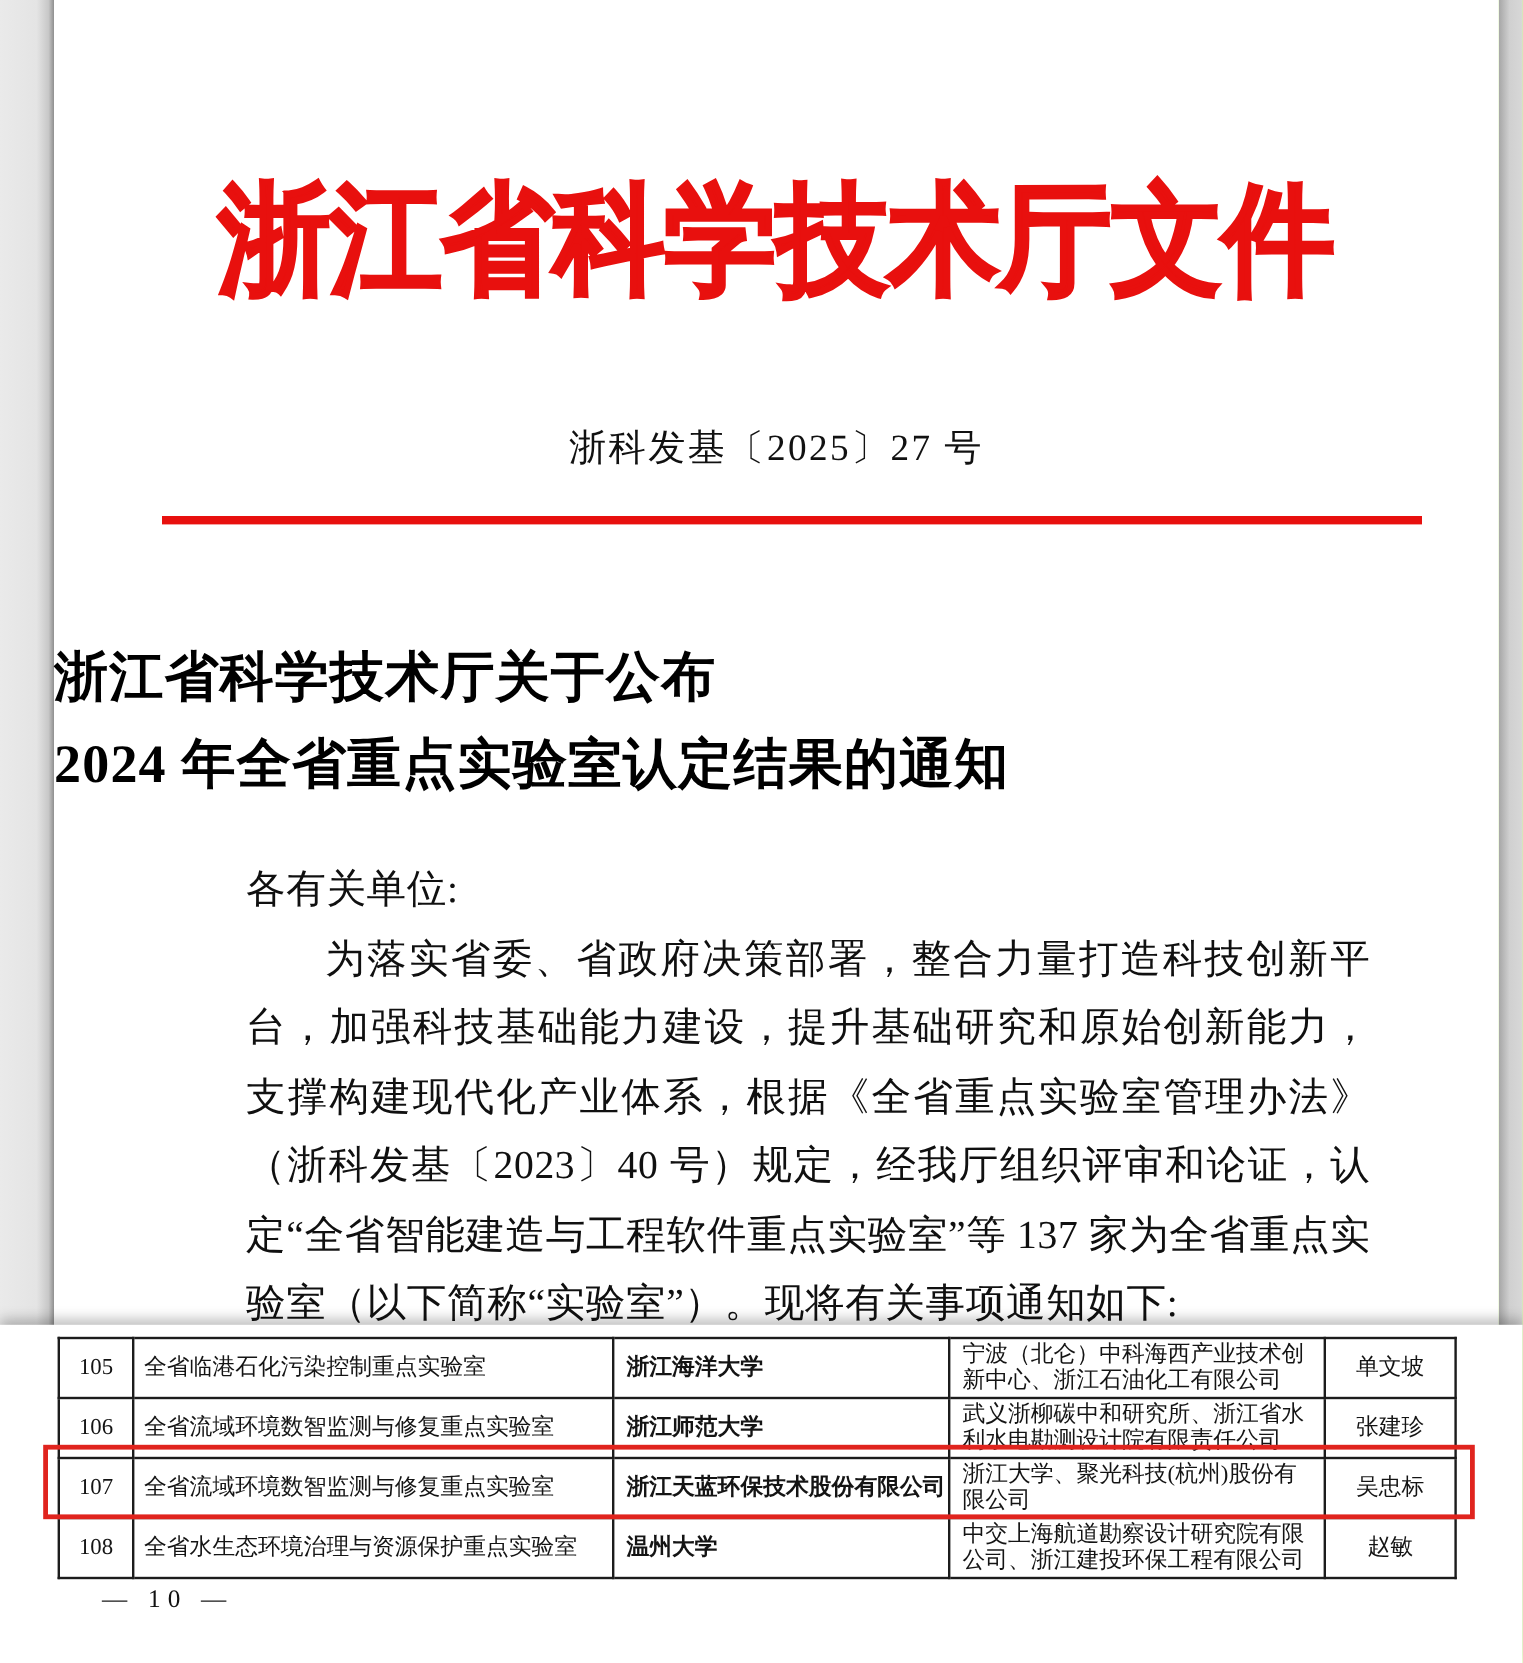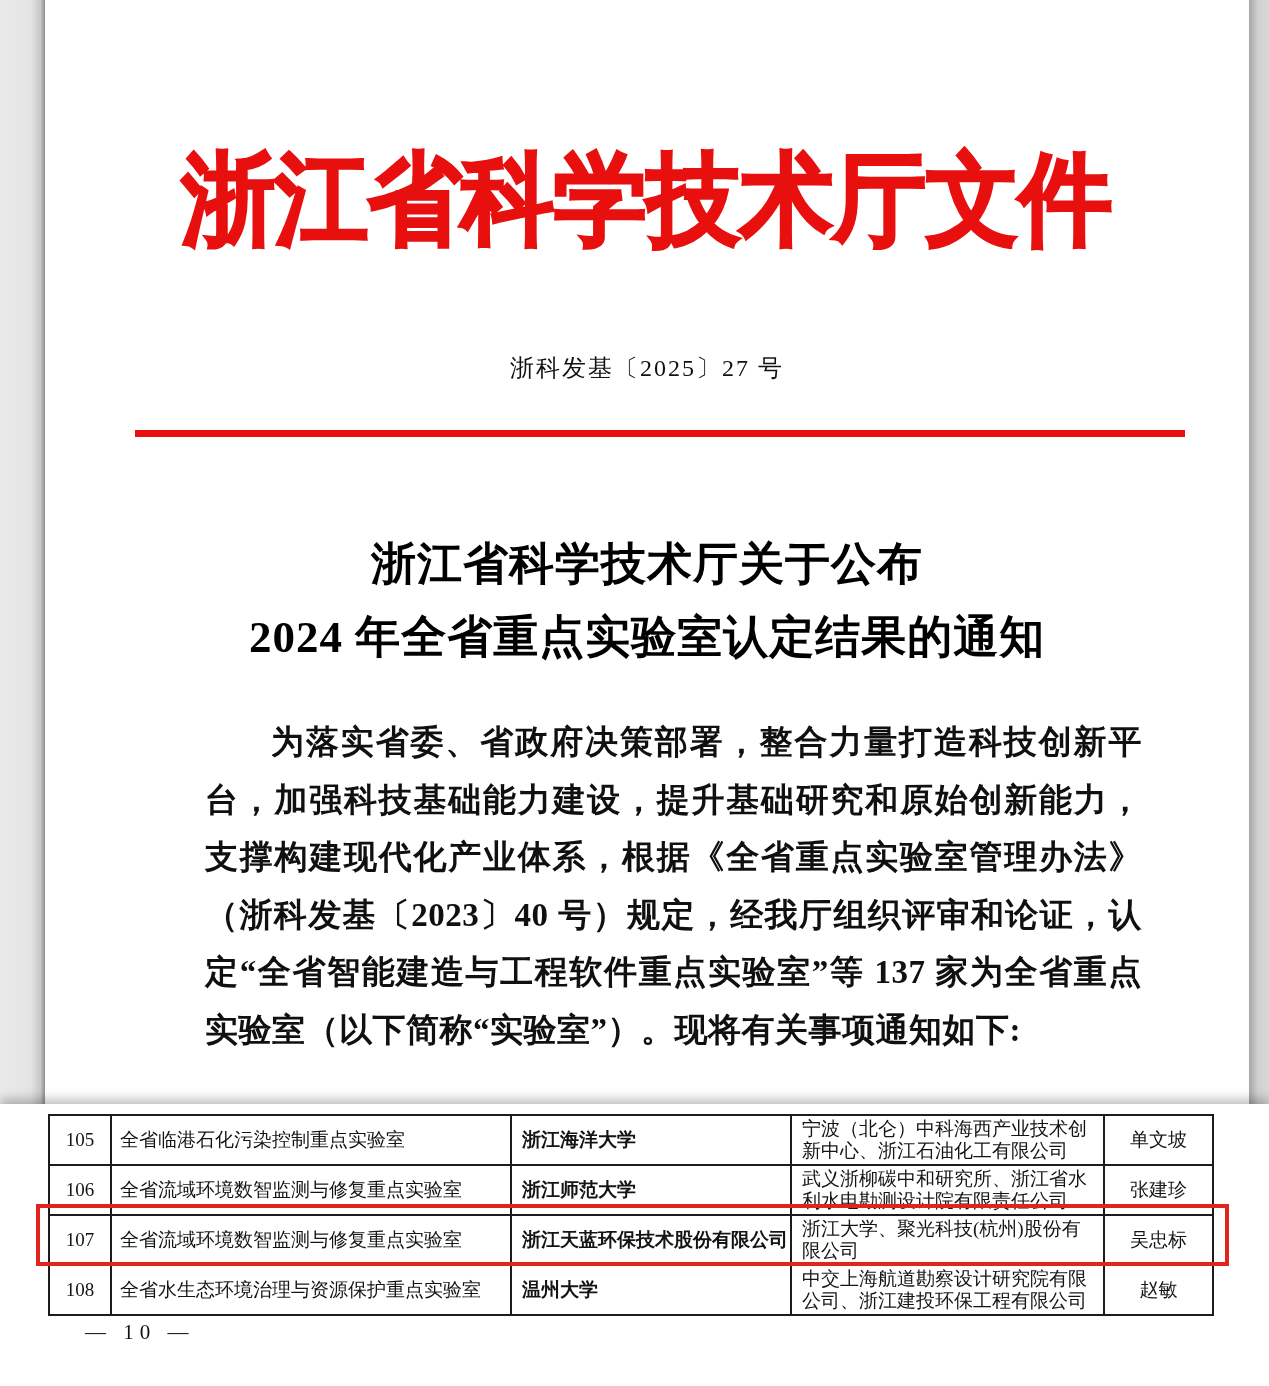--- a/index.html
+++ b/index.html
@@ -45,57 +45,55 @@
     -webkit-text-stroke: 2.5px #e8100e;
     letter-spacing: 0px;
     transform: scaleY(1.08);
     white-space: nowrap;
   }
 
   .doc-number {
     position: absolute;
     top: 352px; left: 0; width: 100%;
     text-align: center;
-    font-size: 24px;
+    font-size: 31px;
     color: #111;
     letter-spacing: 2px;
   }
 
   .red-rule {
     position: absolute;
     top: 430px; left: 90px;
     width: 1050px; height: 7px;
     background: #e8100e;
   }
 
   .notice-title {
     position: absolute;
     top: 528px; left: 0; width: 100%;
-    text-align: center;
     font-size: 45px;
     font-weight: bold;
     color: #000;
     line-height: 73px;
     letter-spacing: 1px;
   }
 
   .body-block {
     position: absolute;
     top: 714px; left: 160px;
     width: 937px;
     font-size: 33px;
     line-height: 57.5px;
     color: #101010;
     letter-spacing: 0.5px;
   }
   .salutation { text-align: left; }
   .body-paragraph {
     text-align: justify;
     text-indent: 2em;
-    font-weight: bold;
   }
 
   
   .table-section {
     position: absolute;
     left: 0; top: 1104px;
     width: 1269px; height: 282px;
     background: #ffffff;
     box-shadow: 0 -5px 10px rgba(0,0,0,0.25);
   }
@@ -157,20 +155,21 @@
     <div class="doc-number">浙科发基〔2025〕27 号</div>
 
     <div class="red-rule"></div>
 
     <div class="notice-title">
       <div>浙江省科学技术厅关于公布</div>
       <div>2024 年全省重点实验室认定结果的通知</div>
     </div>
 
     <div class="body-block">
+      <div class="salutation">各有关单位:</div>
       <div class="body-paragraph">为落实省委、省政府决策部署，整合力量打造科技创新平台，加强科技基础能力建设，提升基础研究和原始创新能力，支撑构建现代化产业体系，根据《全省重点实验室管理办法》（浙科发基〔2023〕40 号）规定，经我厅组织评审和论证，认定“全省智能建造与工程软件重点实验室”等 137 家为全省重点实验室（以下简称“实验室”）。现将有关事项通知如下:</div>
     </div>
   </div>
 
   <div class="table-section">
     <table class="lab-table">
       <colgroup>
         <col class="col-no">
           <col class="col-lab">
           <col class="col-host">

